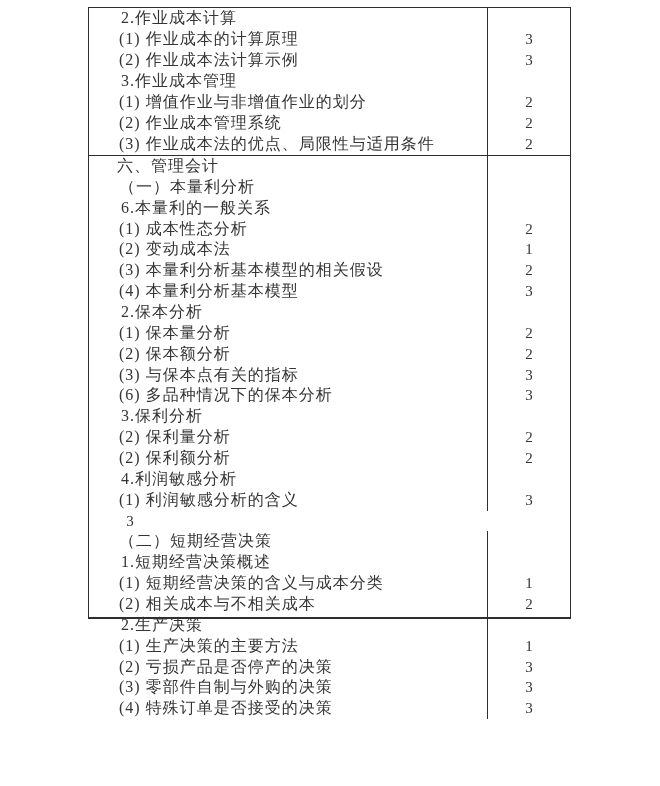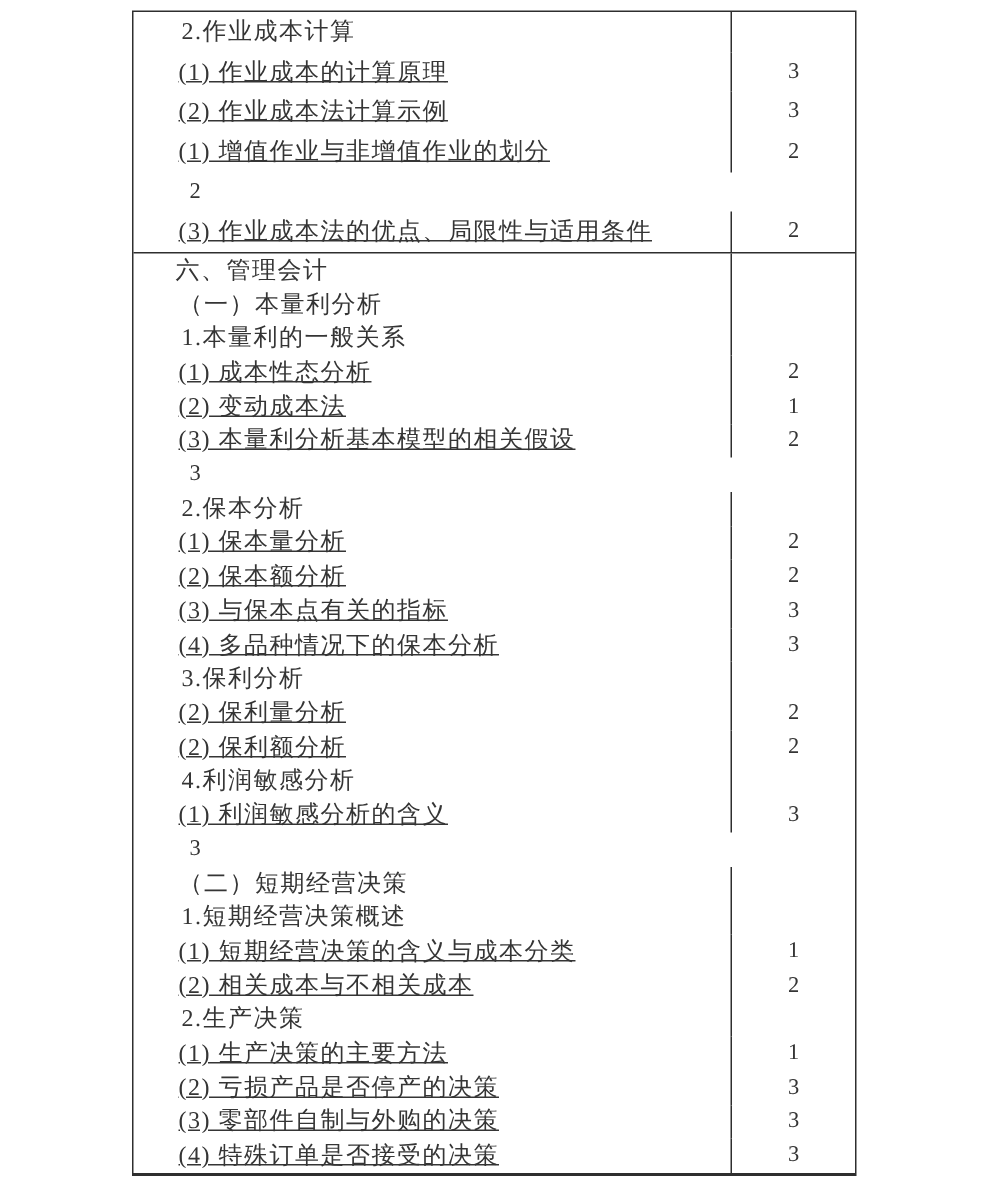--- a/index.html
+++ b/index.html
@@ -9,21 +9,21 @@
   html,body{margin:0;padding:0;}
   body{
     width:660px;height:786px;background:#ffffff;
     font-family:"Liberation Serif","DejaVu Serif",serif;
     color:var(--text);
     overflow:hidden;
   }
   .page{position:relative;width:660px;height:786px;background:#ffffff;}
   .syllabus-table{
     position:absolute;left:88px;top:7px;
-    width:483px;height:777px;
+    width:483px;height:612px;
     box-sizing:border-box;
     border:1px solid var(--border);
     border-bottom-width:2px;
     display:flex;flex-direction:column;
     background:#ffffff;
   }
   .tsection{display:flex;flex-direction:column;}
   .tsection.first{height:160px;border-bottom:1px solid var(--border);}
   .tsection.second{flex:1;}
   .row{flex:1;display:flex;min-height:0;}
@@ -34,21 +34,21 @@
     white-space:nowrap;overflow:hidden;
   }
   .cell.level{
     width:82px;justify-content:center;
     font-size:15px;
   }
   
   .k-chapter{padding-left:28px;}
   .k-group{padding-left:30px;}
   .k-item{padding-left:32px;}
-  .k-sub{padding-left:30px;text-decoration:underline;}
+  .k-sub{padding-left:30px;}
 </style>
 </head>
 <body>
 
 <div class="page">
   <div class="syllabus-table">
     <div class="tsection first">
         <div class="row">
     <div class="cell content k-item">
       <span>2.作业成本计算</span>
@@ -67,28 +67,39 @@
   </div>
         <div class="row">
     <div class="cell content k-sub">
       <span>(2) 作业成本法计算示例</span>
     </div>
     <div class="cell level">
       <span>3</span>
     </div>
   </div>
         <div class="row">
+    <div class="cell content k-item">
+      <span>3.作业成本管理</span>
+    </div>
+    <div class="cell level">
+      <span></span>
+    </div>
+  </div>
+        <div class="row">
     <div class="cell content k-sub">
       <span>(1) 增值作业与非增值作业的划分</span>
     </div>
     <div class="cell level">
       <span>2</span>
     </div>
   </div>
         <div class="row">
+    <div class="cell content k-sub">
+      <span>(2) 作业成本管理系统</span>
+    </div>
     <div class="cell level">
       <span>2</span>
     </div>
   </div>
         <div class="row">
     <div class="cell content k-sub">
       <span>(3) 作业成本法的优点、局限性与适用条件</span>
     </div>
     <div class="cell level">
       <span>2</span>
@@ -107,21 +118,21 @@
         <div class="row">
     <div class="cell content k-group">
       <span>（一）本量利分析</span>
     </div>
     <div class="cell level">
       <span></span>
     </div>
   </div>
         <div class="row">
     <div class="cell content k-item">
-      <span>1.本量利的一般关系</span>
+      <span>6.本量利的一般关系</span>
     </div>
     <div class="cell level">
       <span></span>
     </div>
   </div>
         <div class="row">
     <div class="cell content k-sub">
       <span>(1) 成本性态分析</span>
     </div>
     <div class="cell level">
@@ -138,20 +149,23 @@
   </div>
         <div class="row">
     <div class="cell content k-sub">
       <span>(3) 本量利分析基本模型的相关假设</span>
     </div>
     <div class="cell level">
       <span>2</span>
     </div>
   </div>
         <div class="row">
+    <div class="cell content k-sub">
+      <span>(4) 本量利分析基本模型</span>
+    </div>
     <div class="cell level">
       <span>3</span>
     </div>
   </div>
         <div class="row">
     <div class="cell content k-item">
       <span>2.保本分析</span>
     </div>
     <div class="cell level">
       <span></span>
@@ -176,21 +190,21 @@
         <div class="row">
     <div class="cell content k-sub">
       <span>(3) 与保本点有关的指标</span>
     </div>
     <div class="cell level">
       <span>3</span>
     </div>
   </div>
         <div class="row">
     <div class="cell content k-sub">
-      <span>(4) 多品种情况下的保本分析</span>
+      <span>(6) 多品种情况下的保本分析</span>
     </div>
     <div class="cell level">
       <span>3</span>
     </div>
   </div>
         <div class="row">
     <div class="cell content k-item">
       <span>3.保利分析</span>
     </div>
     <div class="cell level">

